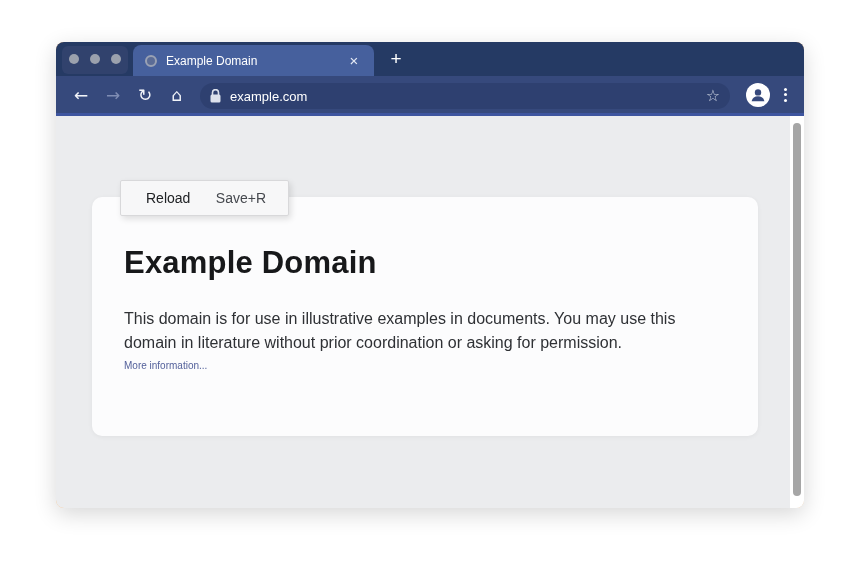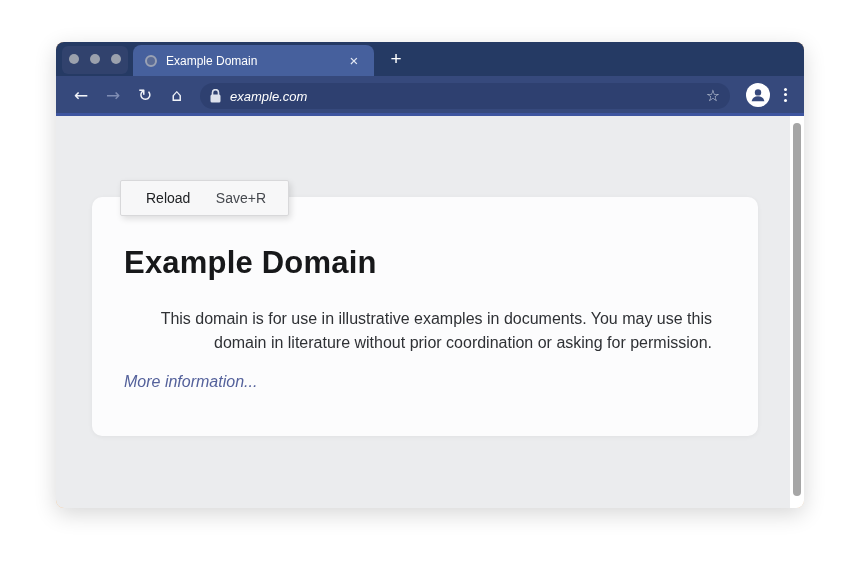--- a/index.html
+++ b/index.html
@@ -46,21 +46,21 @@
     display:flex; align-items:center; padding:0 14px; gap:10px;
   }
   .toolbar-accent{ height:3px; background:#3e559f; }
   .tool-icon{
     width:22px; height:22px; flex:none; text-align:center;
     font-family:"DejaVu Sans",sans-serif; font-size:17px; line-height:22px; color:#f2f4f9;
   }
   .tool-icon.disabled{ color:#7f8db4; }
   .omnibox{
     flex:1; height:26px; border-radius:13px; background:#2e4070;
-    display:flex; align-items:center; padding:0 10px; margin:3px 6px 0 2px;font-style:italic;
+    display:flex; align-items:center; padding:0 10px; margin:3px 6px 0 2px;
   }
   .lock-icon{ flex:none; display:flex; }
   .url-text{ color:#ffffff; font-size:13px; font-weight:500; margin-left:9px; }
   .star-icon{
     margin-left:auto; color:#c6cddd; font-family:"DejaVu Sans",sans-serif;
     font-size:16px; line-height:18px;
   }
   .avatar{
     width:24px; height:24px; border-radius:50%; background:#ffffff; flex:none;
     display:flex; align-items:center; justify-content:center;
@@ -73,22 +73,22 @@
   .scroll-gutter{ position:absolute; right:0; top:0; bottom:0; width:14px; background:#ffffff; }
   .scroll-thumb{ position:absolute; right:3px; top:7px; width:8px; height:373px; border-radius:4px; background:#a6a6a6; }
 
   .card{
     position:absolute; left:36px; top:81px; width:666px; height:239px;
     background:#fcfcfd; border-radius:10px;
     box-shadow:0 1px 5px rgba(0,0,0,0.05);
     padding:48px 32px 0 32px;
   }
   .page-heading{ font-size:31px; font-weight:700; color:#17181a; letter-spacing:0.2px; }
-  .page-para{ margin-top:26px; width:588px; font-size:16px; line-height:24px; color:#2f3135;text-align:right; }
-  .page-link{ display:inline-block; margin-top:18px; font-size:16px; color:#54619b; text-decoration:none;font-style:italic; }
+  .page-para{ margin-top:26px; width:588px; font-size:16px; line-height:24px; color:#2f3135; }
+  .page-link{ display:inline-block; margin-top:5px; font-size:10px; color:#54619b; text-decoration:none; }
 
   
   .context-menu{
     position:absolute; left:64px; top:64px; width:169px;
     background:#f7f7f8; border:1px solid #d8d8da; border-radius:2px;
     box-shadow:2px 3px 6px rgba(0,0,0,0.12); z-index:5;
   }
   .menu-row{
     height:34px; display:flex; align-items:center; justify-content:space-between;
     padding:0 22px 0 25px; font-size:14px;

